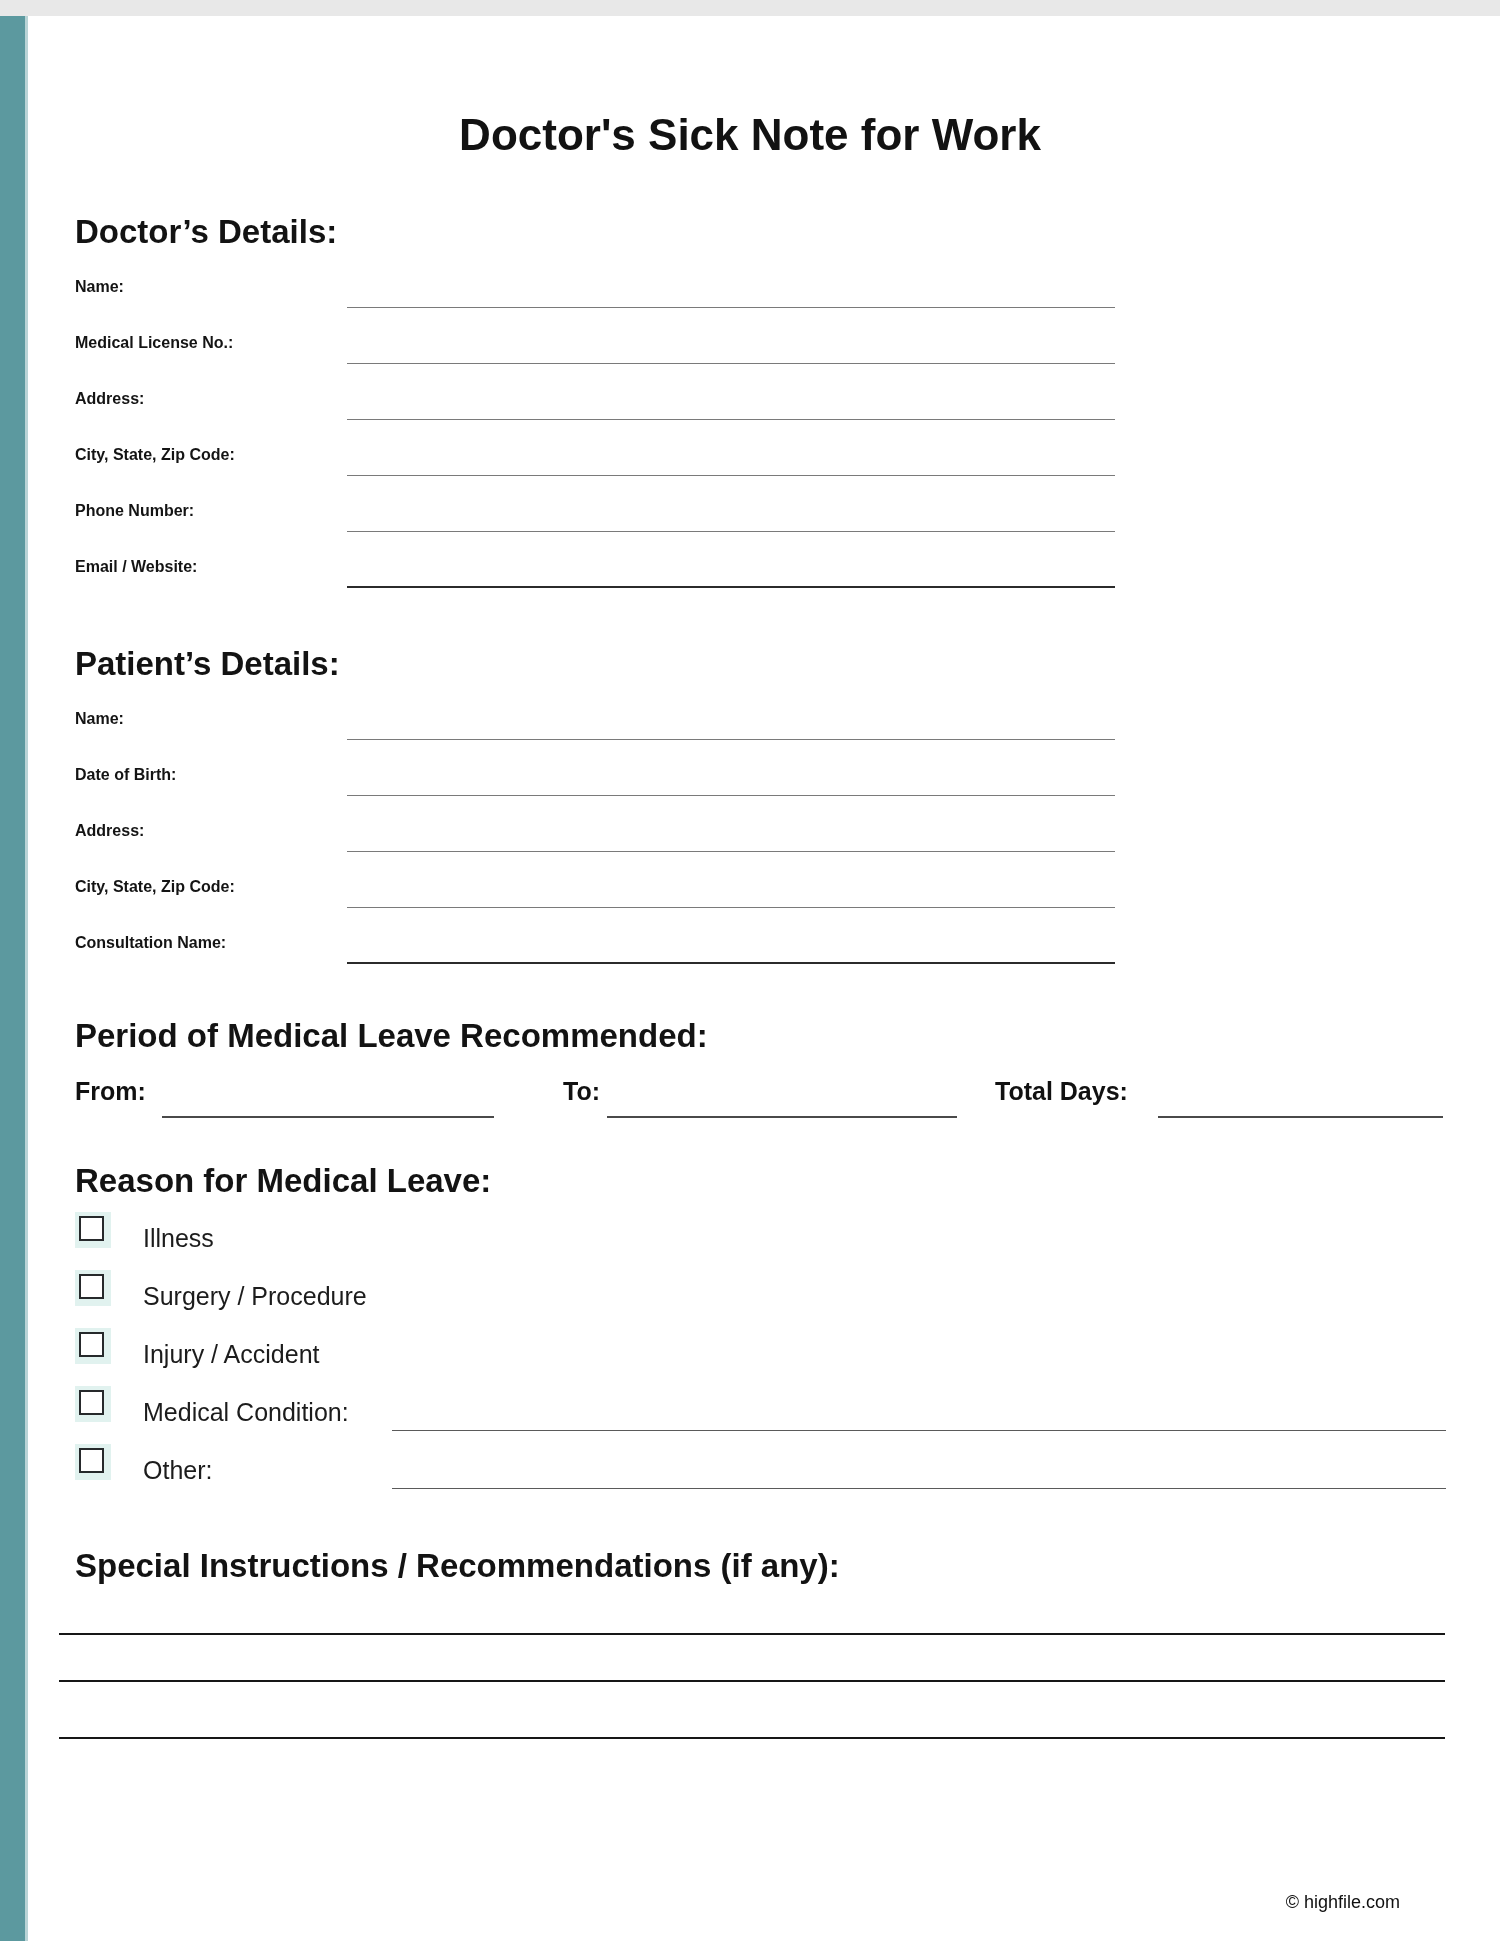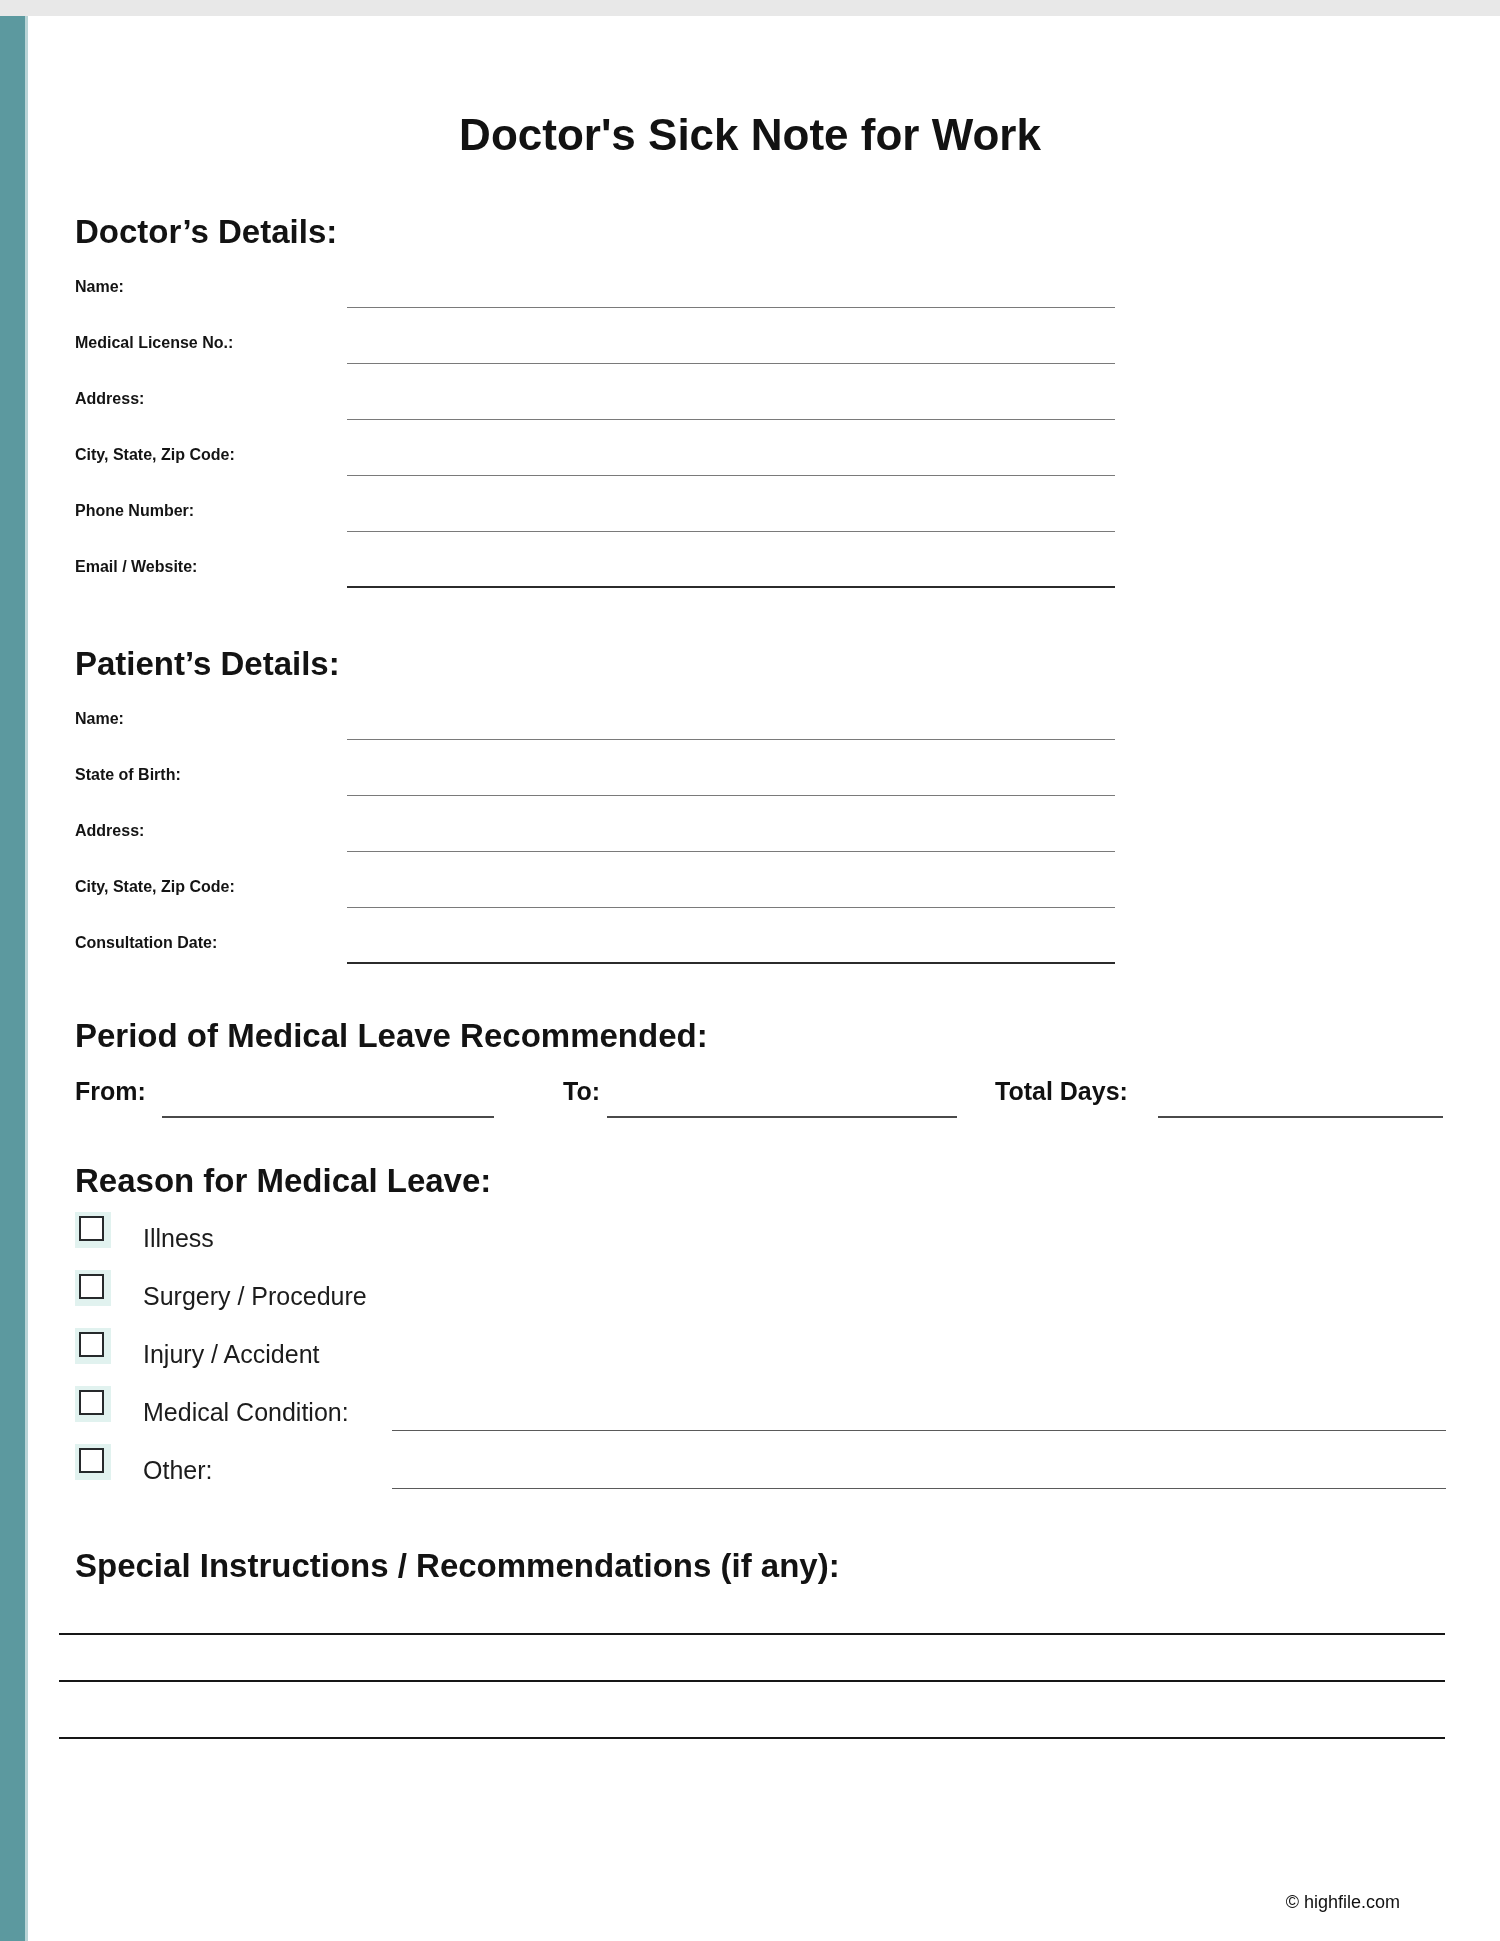--- a/index.html
+++ b/index.html
@@ -140,33 +140,33 @@
     </div>
   </div>
 
   <div class="section sec-patient">
     <h2>Patient’s Details:</h2>
     <div class="field-row">
       <span class="field-label">Name:</span>
       <span class="field-line"></span>
     </div>
     <div class="field-row">
-      <span class="field-label">State of Birth:</span>
+      <span class="field-label">Date of Birth:</span>
       <span class="field-line"></span>
     </div>
     <div class="field-row">
       <span class="field-label">Address:</span>
       <span class="field-line"></span>
     </div>
     <div class="field-row">
       <span class="field-label">City, State, Zip Code:</span>
       <span class="field-line"></span>
     </div>
     <div class="field-row">
-      <span class="field-label">Consultation Date:</span>
+      <span class="field-label">Consultation Name:</span>
       <span class="field-line dark"></span>
     </div>
   </div>
 
   <div class="section sec-period">
     <h2>Period of Medical Leave Recommended:</h2>
     <div class="period-row">
       <span class="p-label from">From:</span>
       <span class="p-line from"></span>
       <span class="p-label to">To:</span>

